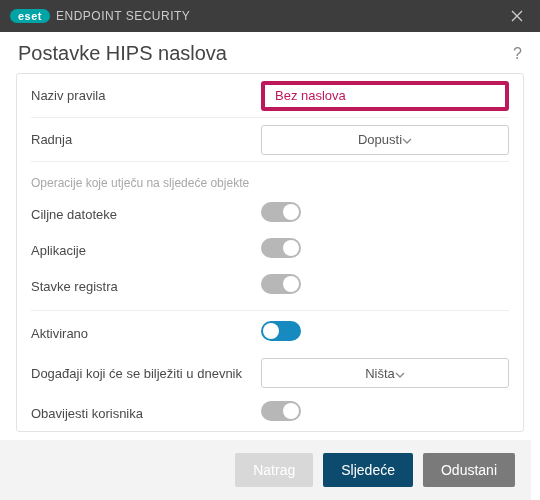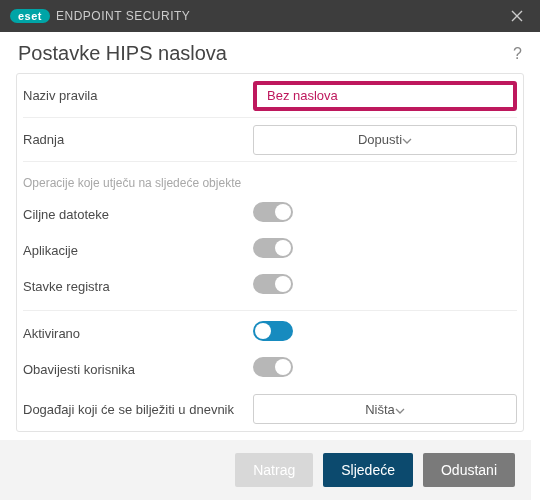--- a/index.html
+++ b/index.html
@@ -48,21 +48,21 @@
   .help-icon {
     margin-left: auto;
     color: #888;
     font-size: 16px;
     cursor: pointer;
   }
   .panel {
     margin: 0 16px;
     border: 1px solid #e3e3e3;
     border-radius: 3px;
-    padding: 0 6px;
+    padding: 0 14px;
     background: #fff;
   }
   .row {
     display: flex;
     align-items: center;
     min-height: 44px;
     padding: 6px 0;
   }
   .row.divider { border-bottom: 1px solid #eee; }
   .row .label {
@@ -216,40 +216,40 @@
 
   <div class="spacer-line"></div>
 
   <div class="row" style="min-height:34px">
     <div class="label">Aktivirano</div>
     <div class="control">
       <span class="toggle on"><span class="knob"></span></span>
     </div>
   </div>
 
-  <div class="row" style="min-height:34px">
-    <div class="label">Obavijesti korisnika</div>
-    <div class="control">
-      <span class="toggle off"><span class="knob"></span></span>
-    </div>
-  </div>
-
   <div class="row">
     <div class="label wide">Događaji koji će se bilježiti u dnevnik</div>
     <div class="control">
       <div class="select">
         <span>Ništa</span>
         <span class="chev">
           <svg width="10" height="6" viewBox="0 0 10 6">
               <path d="M1 1 L5 5 L9 1" fill="none" stroke="#888" stroke-width="1.3"></path>
             </svg>
         </span>
       </div>
     </div>
   </div>
 
+  <div class="row" style="min-height:34px">
+    <div class="label">Obavijesti korisnika</div>
+    <div class="control">
+      <span class="toggle off"><span class="knob"></span></span>
+    </div>
+  </div>
+
 </div>
 
 <div class="footer">
   <button class="btn disabled">Natrag</button>
   <button class="btn primary">Sljedeće</button>
   <button class="btn secondary">Odustani</button>
 </div>
 
 </body></html>

